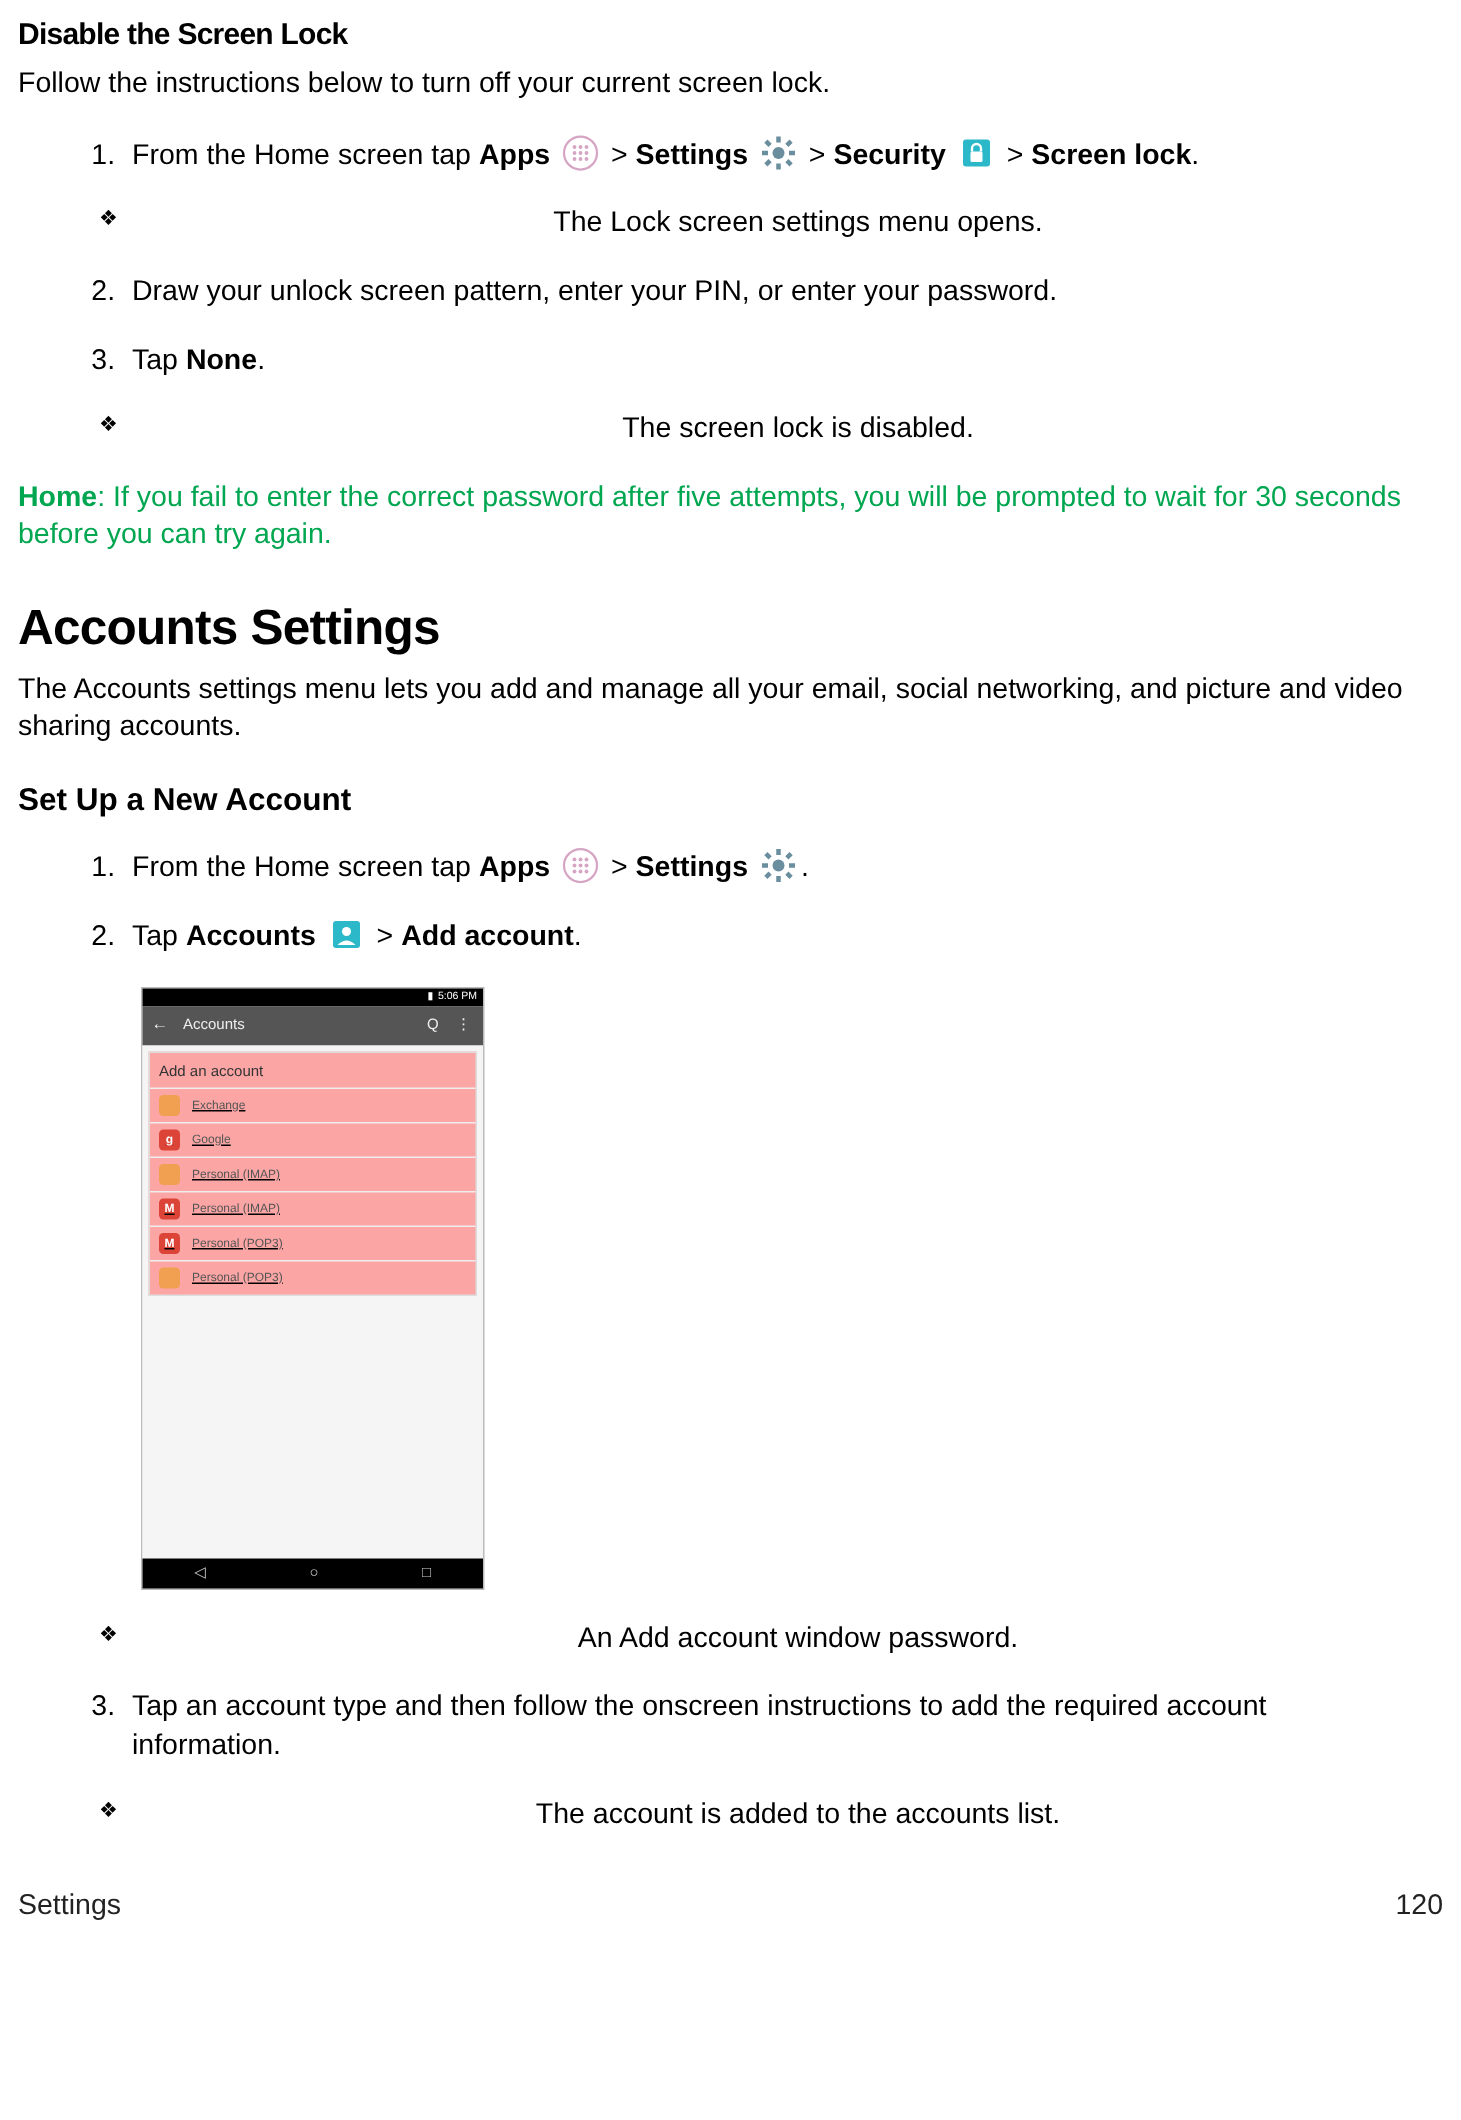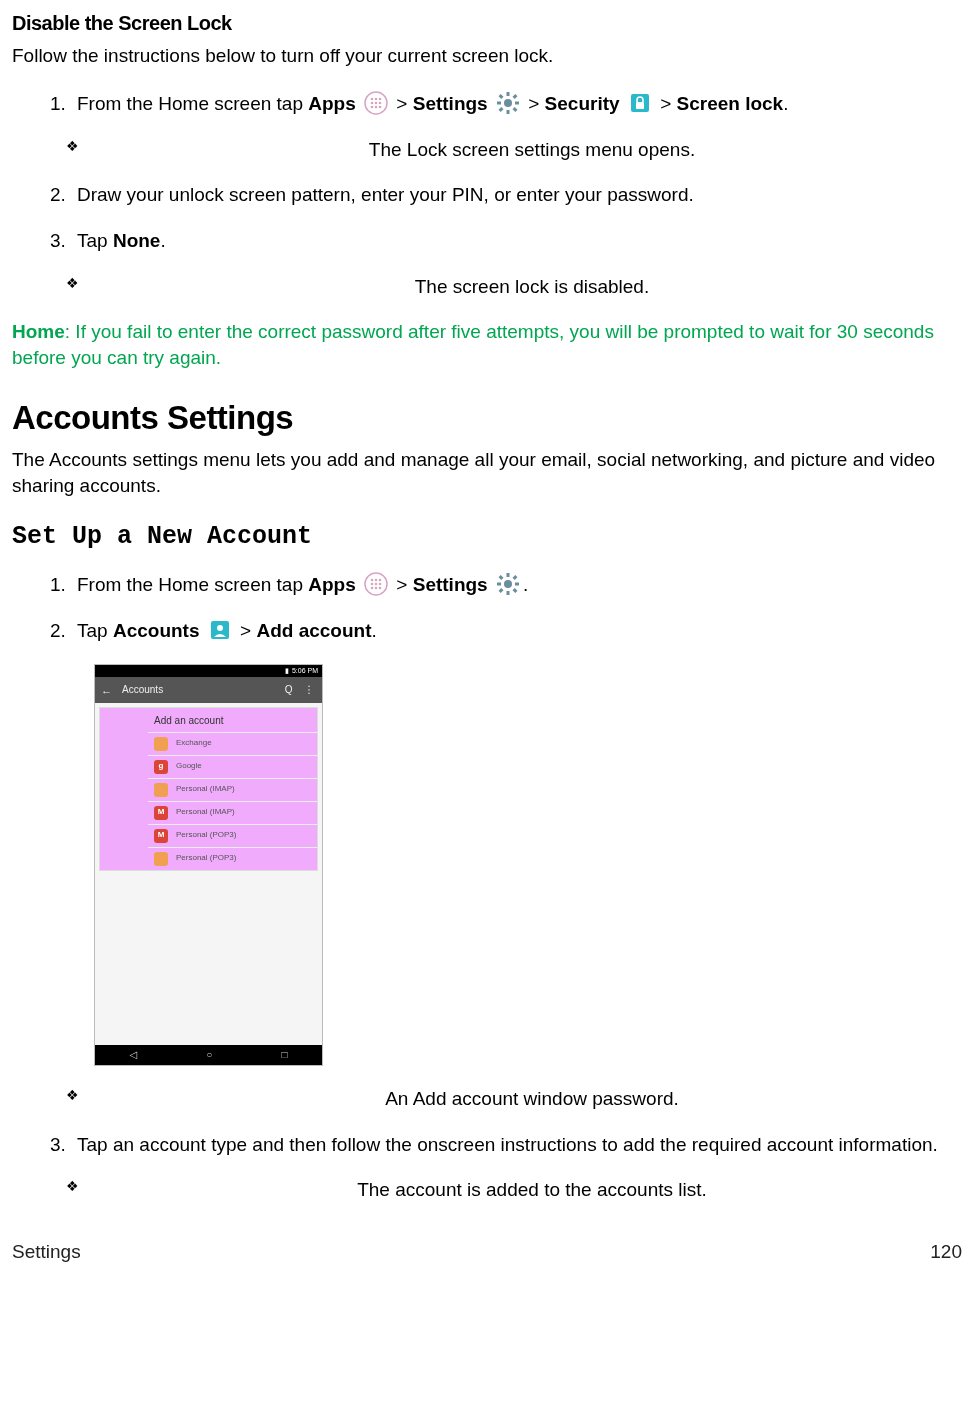--- a/index.html
+++ b/index.html
@@ -20,30 +20,30 @@
       letter-spacing: -0.5px;
     }
     h1.major {
       font-family: Arial, Helvetica, sans-serif;
       font-weight: 900;
       font-size: 33px;
       margin: 26px 0 6px 0;
       letter-spacing: -0.5px;
     }
     h2.sub {
-      font-family: Liberation Mono, monospace;
+      font-family: Liberation Sans, sans-serif;
       font-weight: bold;
-      font-size: 25px;
+      font-size: 21px;
       margin: 22px 0 18px 0;
     }
     p.intro {
       margin: 4px 0 22px 0;
     }
     ol {
-      margin: 3px;
+      margin: 14px;
       padding-left: 56px;
     }
     ol > li {
       padding-left: 6px;
       margin-bottom: 20px;
     }
     ul.diamond {
       list-style: none;
       margin: 0 0 20px 0;
       padding-left: 54px;
@@ -122,35 +122,35 @@
       font-size: 11px;
     }
     .phone .appbar .title { flex: 1; }
     .phone .appbar .right { font-size: 10px; letter-spacing: 2px; }
     .phone .content {
       flex: 1;
       background: #f5f5f5;
       padding: 4px;
     }
     .phone .card {
-      background: #f0abfc;
+      background: #fca5a5;
       border: 1px solid #ddd;
-      padding-left: 48px;
     }
     .phone .cardtitle {
       font-size: 10px;
       color: #333;
       padding: 6px 6px 4px 6px;
     }
     .phone .row {
       display: flex;
       align-items: center;
       height: 22px;
       padding: 0 6px;
       border-top: 1px solid #eee;
+      text-decoration: underline;
     }
     .phone .row .ric {
       width: 14px;
       height: 14px;
       border-radius: 3px;
       margin-right: 8px;
       display: flex;
       align-items: center;
       justify-content: center;
       font-size: 8px;

